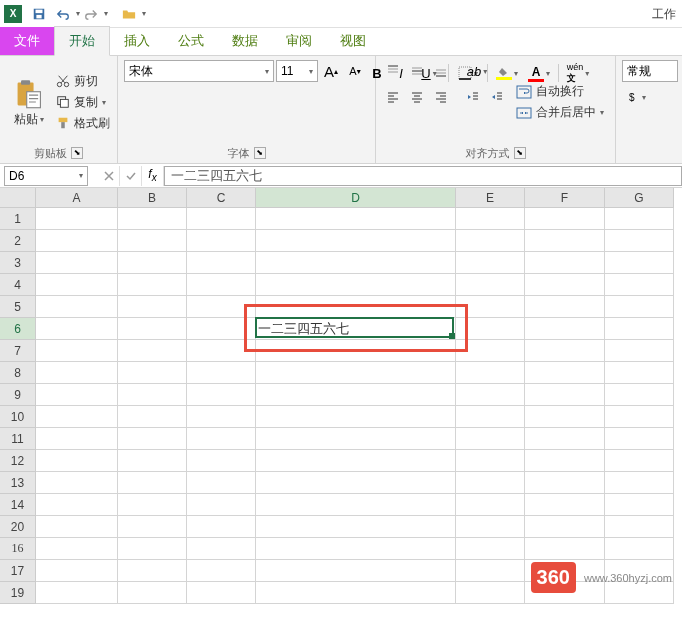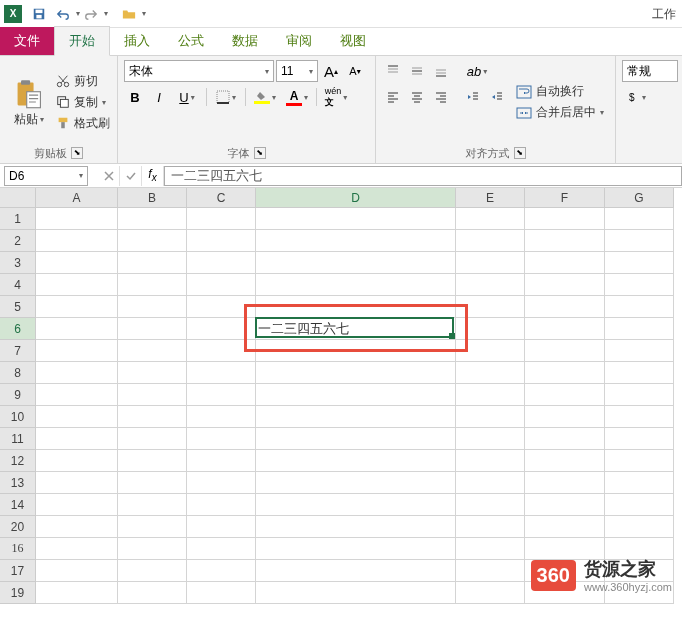--- a/index.html
+++ b/index.html
@@ -8,21 +8,21 @@
 
 .titlebar { height: 28px; background: #fff; display: flex; align-items: center; padding: 0 4px; border-bottom: 1px solid #e0e0e0; }
 .titlebar .app-icon { width: 18px; height: 18px; background: #217346; display: flex; align-items: center; justify-content: center; color: #fff; font-size: 10px; font-weight: bold; margin-right: 6px; }
 .qat-btn { width: 22px; height: 22px; display: flex; align-items: center; justify-content: center; margin-right: 2px; cursor: pointer; }
 .qat-btn svg { width: 14px; height: 14px; }
 .title-text { position: absolute; right: 6px; top: 6px; font-size: 12px; color: #444; }
 
 
 .tabs { height: 28px; background: #fff; display: flex; align-items: flex-end; border-bottom: 1px solid #d4d4d4; }
 .tab { padding: 5px 14px; font-size: 13px; color: #4d7c0f; cursor: pointer; }
-.tab.file { background: #be185d; color: #fff; }
+.tab.file { background: #d946ef; color: #fff; }
 .tab.active { background: #f3f3f3; border: 1px solid #d4d4d4; border-bottom: 1px solid #f3f3f3; color: #217346; margin-bottom: -1px; }
 
 
 .ribbon { height: 108px; background: #f3f3f3; border-bottom: 1px solid #d4d4d4; display: flex; }
 .group { border-right: 1px solid #d4d4d4; padding: 4px 6px 2px 6px; display: flex; flex-direction: column; justify-content: space-between; }
 .group-body { flex: 1; display: flex; }
 .group-label { font-size: 11px; color: #666; text-align: center; padding-top: 2px; }
 .group-label-row { display: flex; align-items: center; justify-content: center; gap: 4px; }
 .launcher { width: 12px; height: 12px; border: 1px solid #aaa; display: inline-flex; align-items: center; justify-content: center; font-size: 8px; cursor: pointer; }
 
@@ -175,21 +175,21 @@
         </div>
       </div>
     </div>
     <div class="group-label-row">
       <span class="group-label">剪贴板</span>
       <span class="launcher">⬊</span>
     </div>
   </div>
 
   <div class="group" style="width:258px">
-    <div style="display:flex;flex-direction:column">
+    <div style="display:flex;flex-direction:row">
       <div class="font-top">
         <div class="font-name">
             <span>宋体</span>
             <span class="caret">▾</span>
           </div>
         <div class="font-size">
             <span>11</span>
             <span class="caret">▾</span>
           </div>
         <div class="rbtn" style="font-size:15px">A<sup style="font-size:8px">▴</sup></div>
@@ -574,16 +574,15 @@
         <div class="cell" style="width: 69px; height: 22px;"></div>
       </div>
     </div>
     <div class="cell-sel" style="left: 255px; top: 129px; width: 199px; height: 21px;"></div>
     <div class="red-box" style="left: 244px; top: 116px; width: 224px; height: 48px;"></div>
   </div>
 
 <div class="watermark">
   <div class="wm-badge">360</div>
   <div class="wm-text">
-    <div class="wm-title">货源之家</div>
     <div class="wm-url">www.360hyzj.com</div>
   </div>
 </div>
 
 </body></html>

